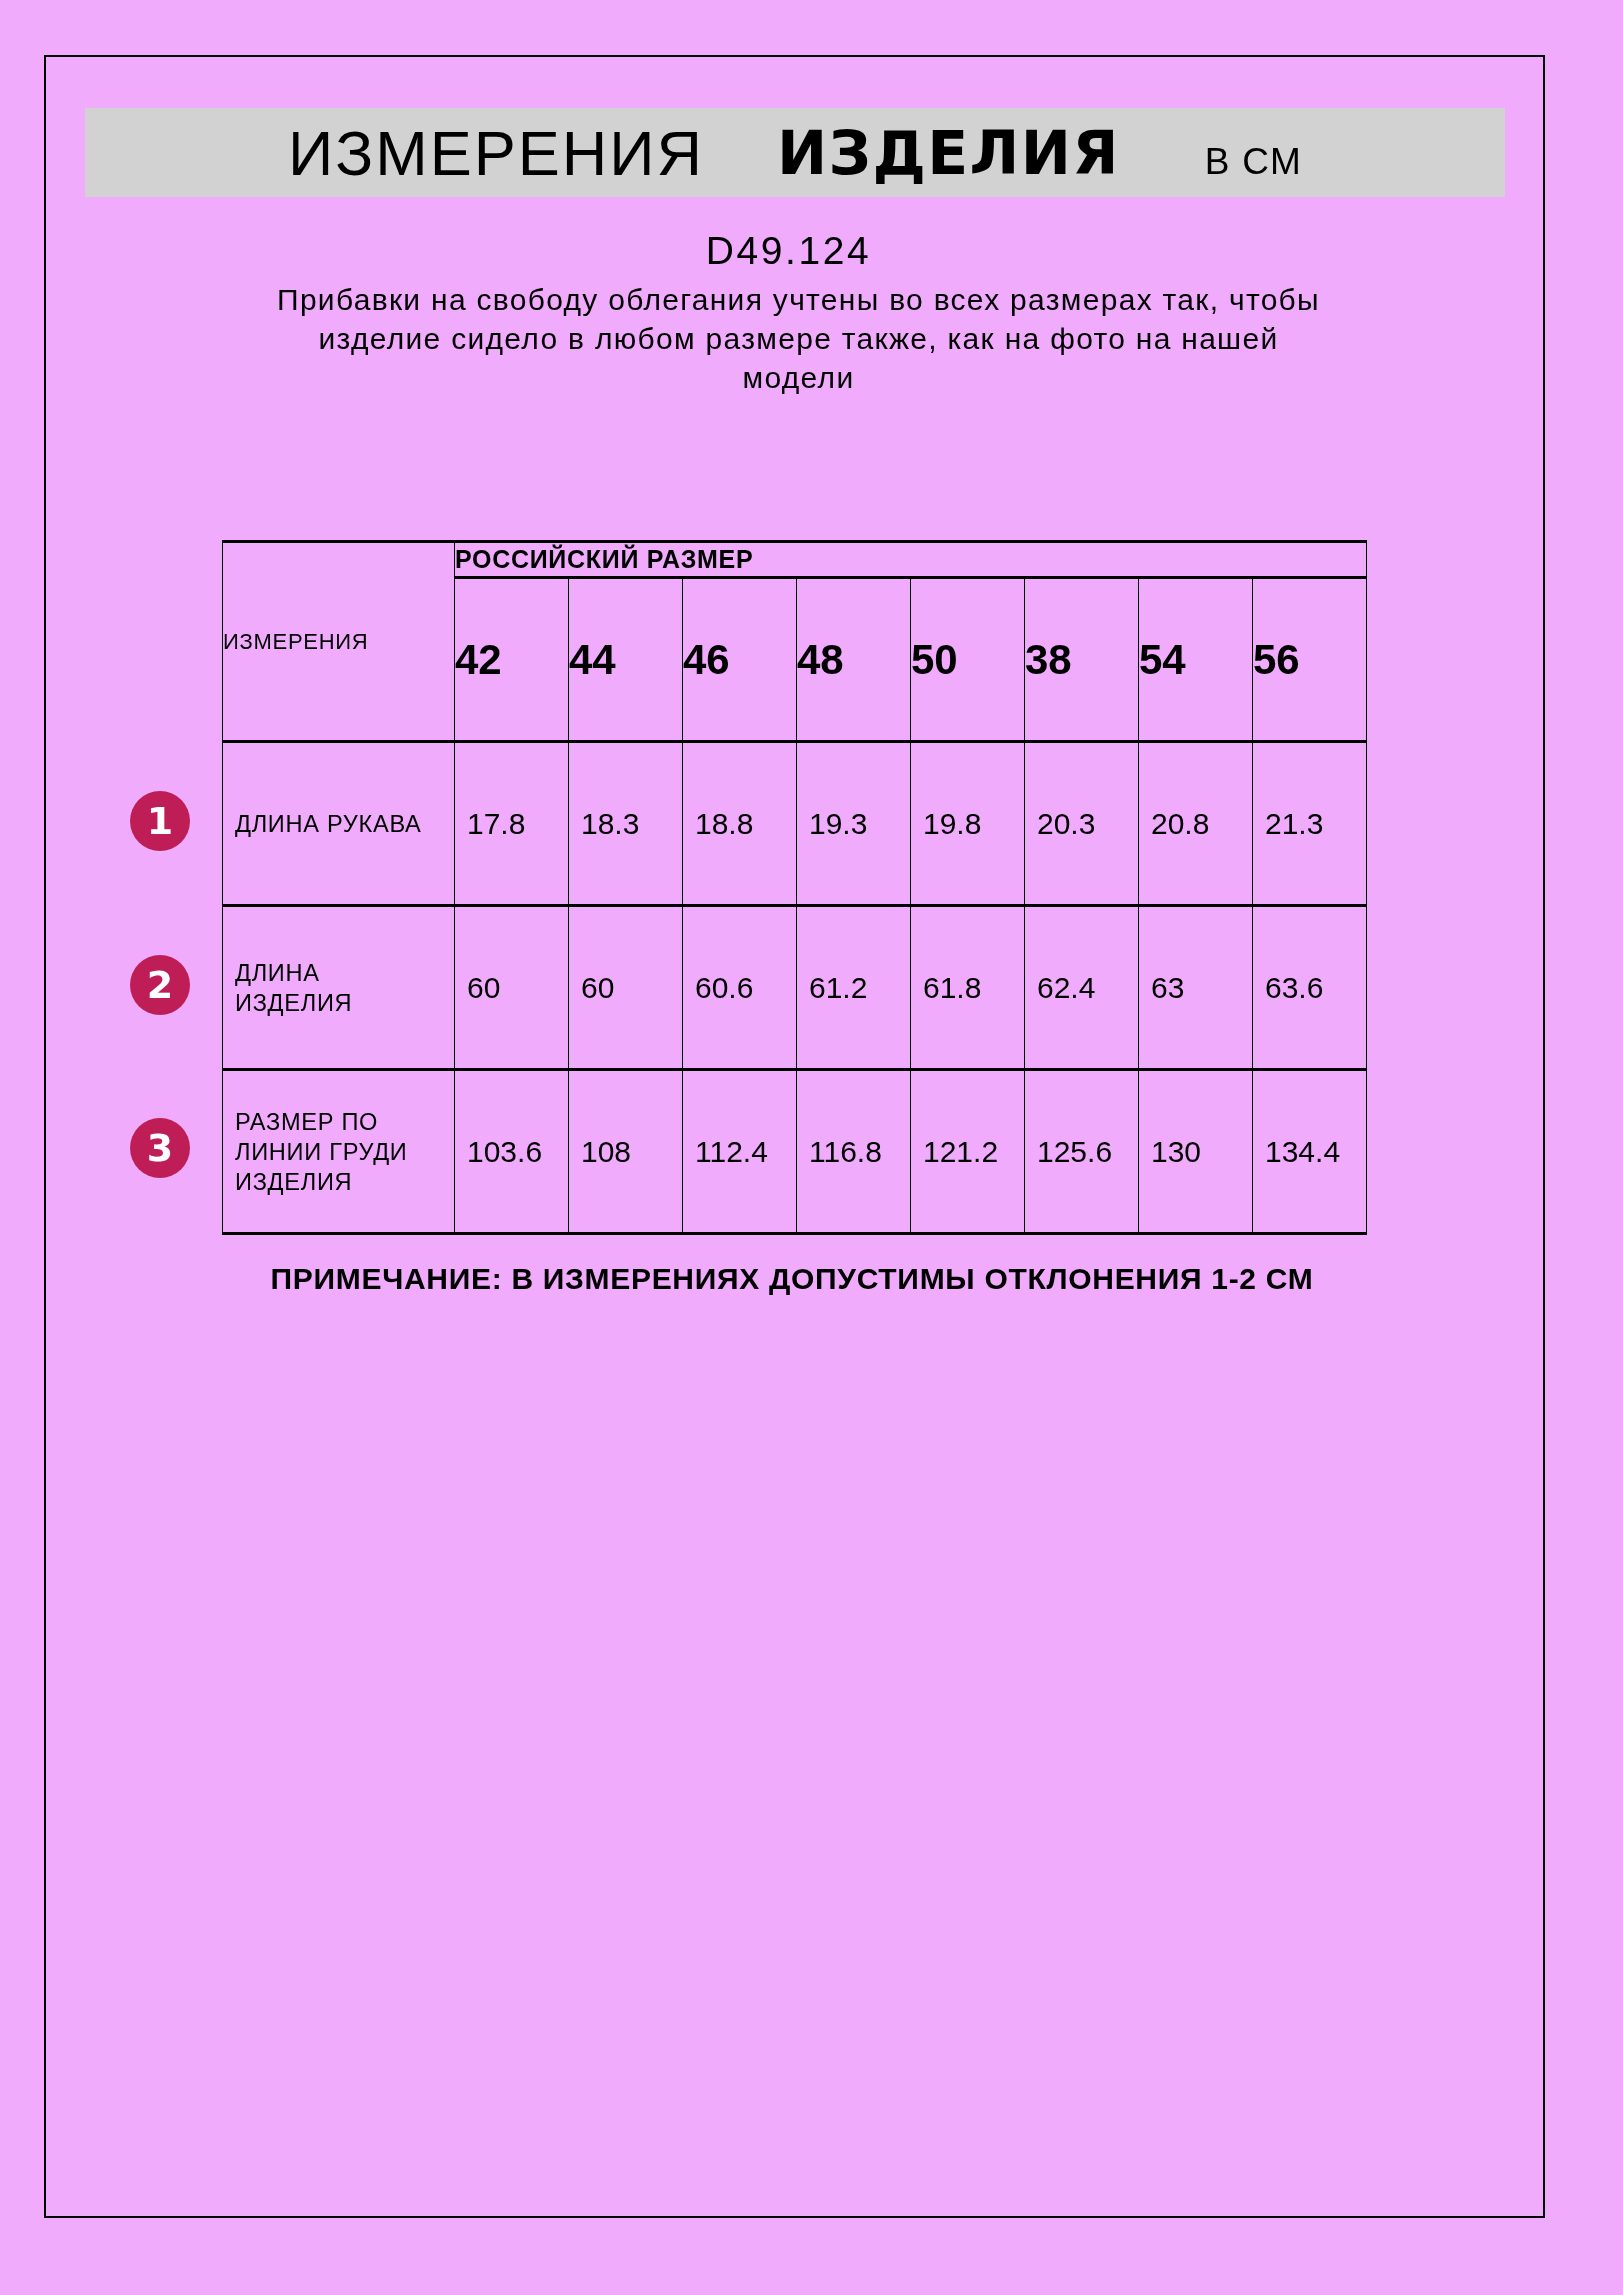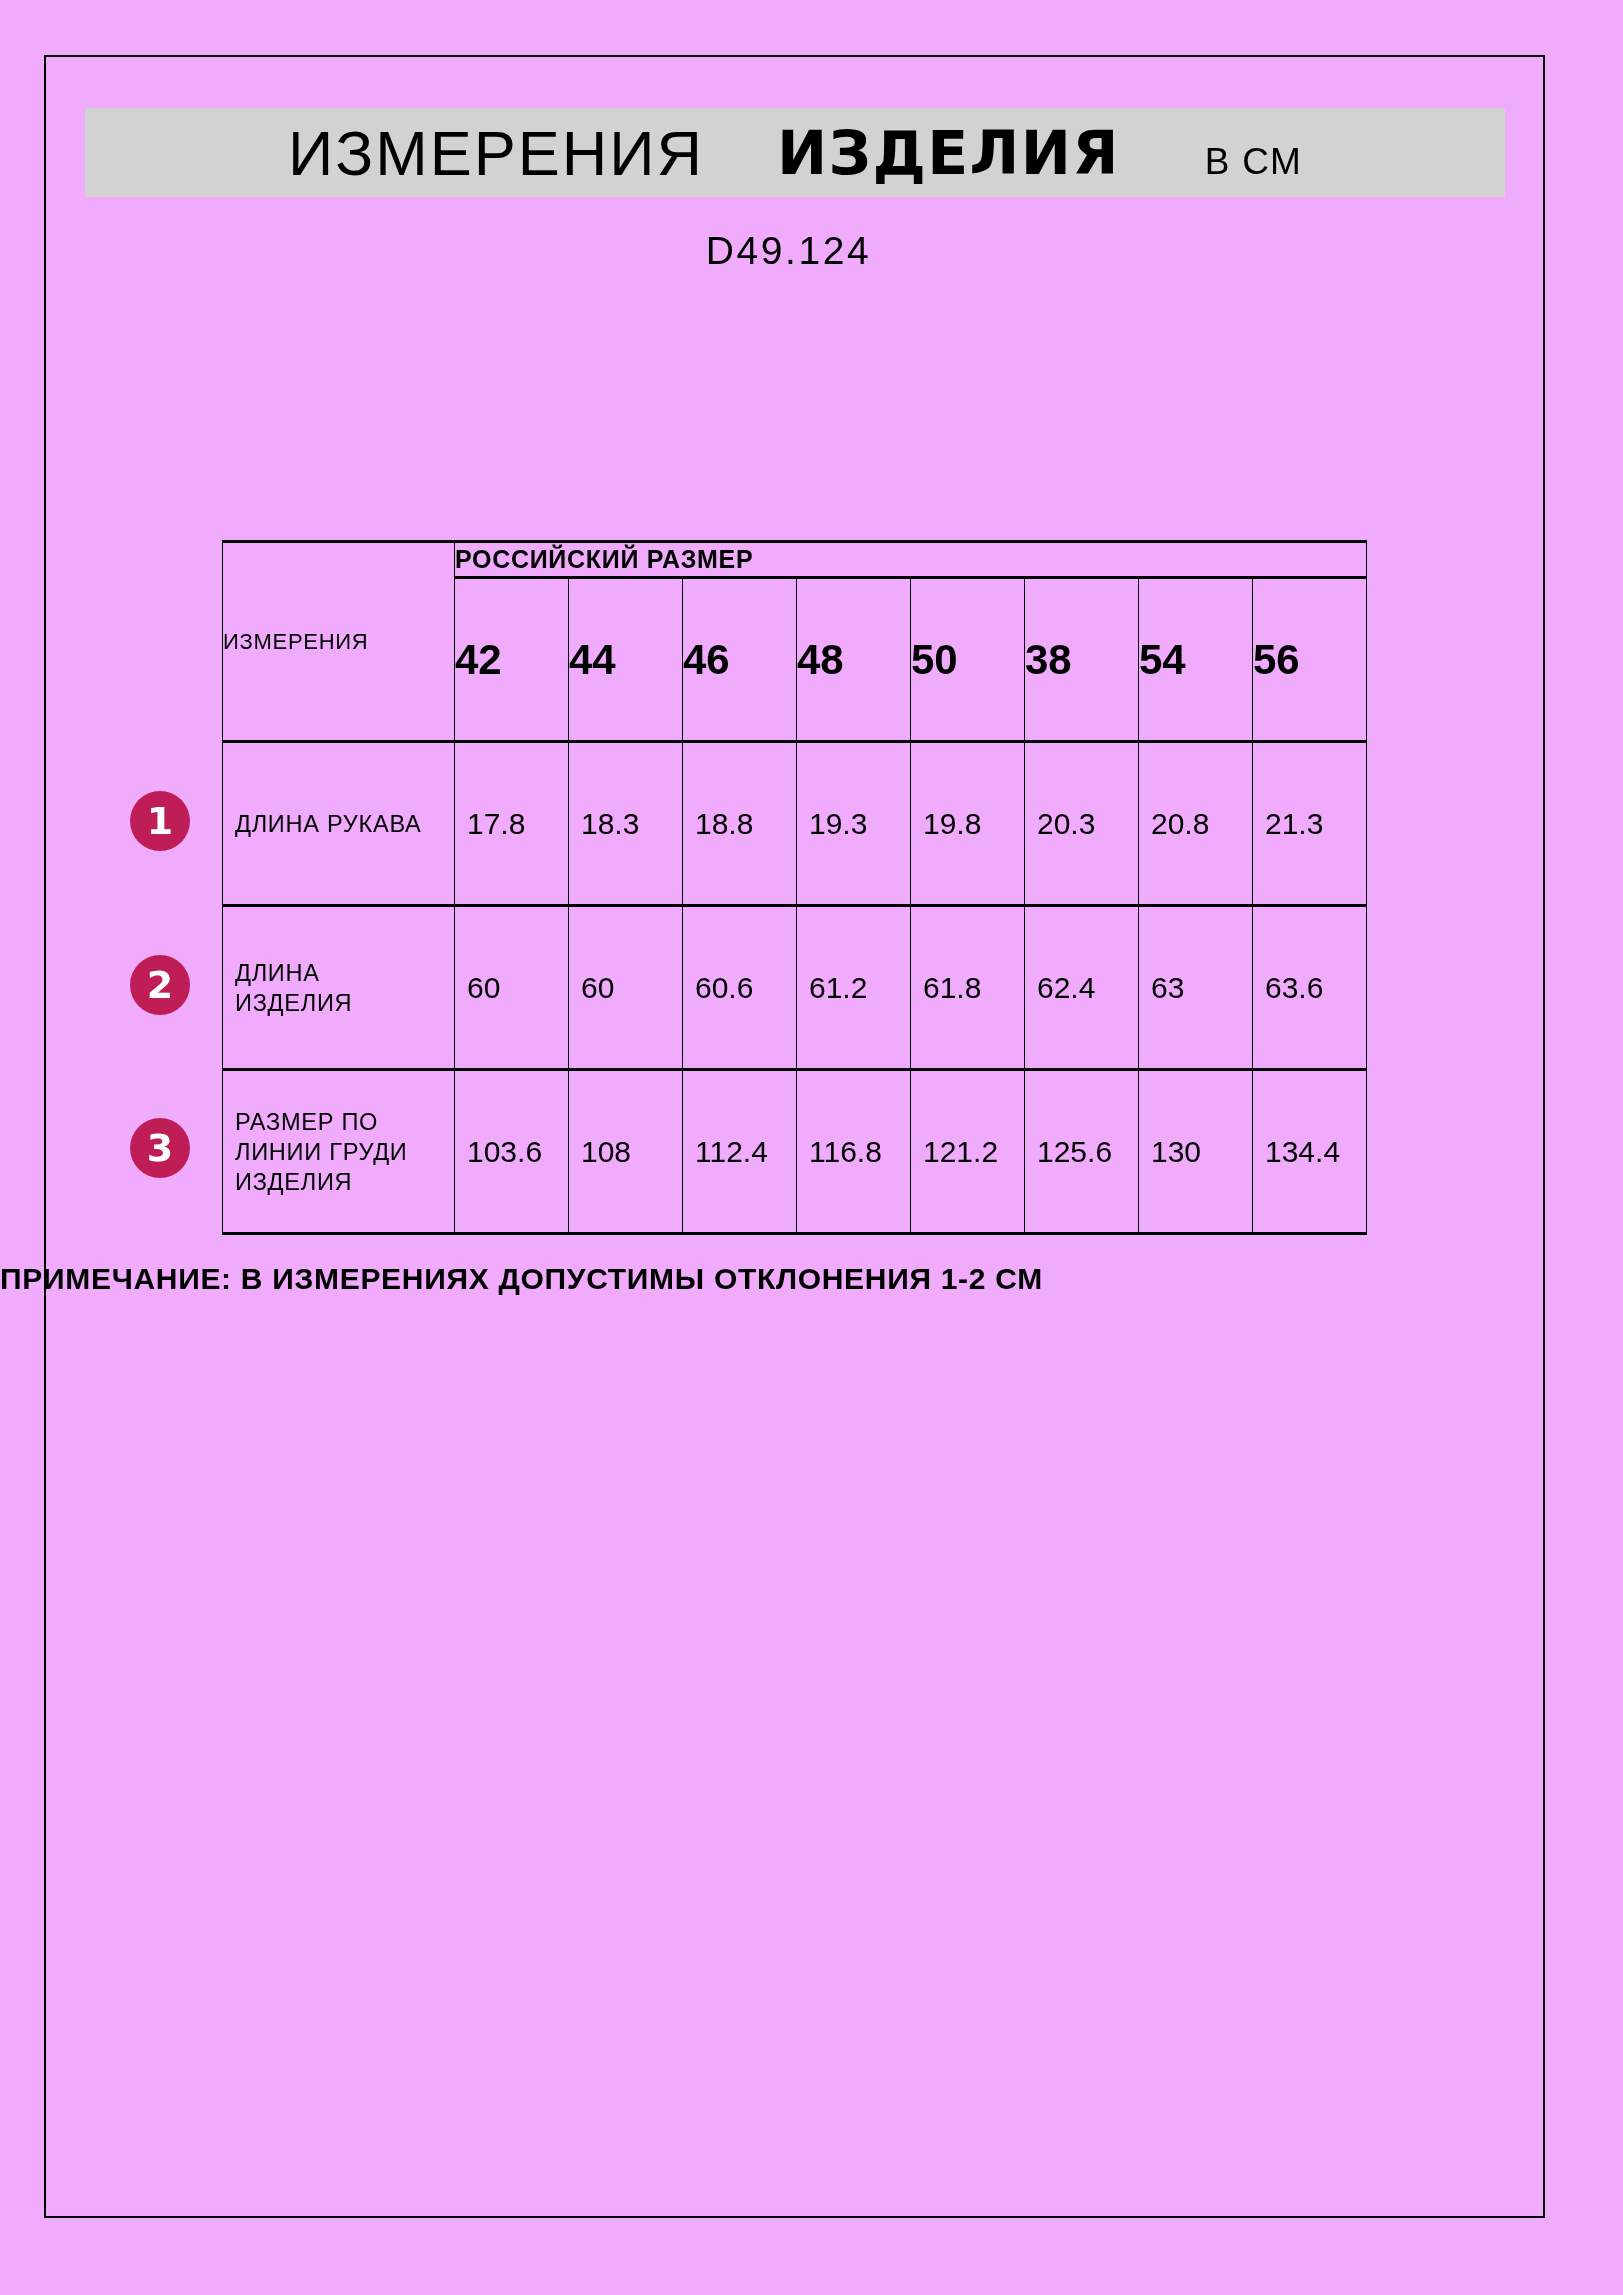--- a/index.html
+++ b/index.html
@@ -98,38 +98,44 @@
     font-family: "DejaVu Sans", sans-serif;
     font-size: 38px; font-weight: 700;
     line-height: 1;
   }
   .m1 { top: 251px; }
   .m2 { top: 415px; }
   .m3 { top: 578px; }
   .note {
     position: absolute;
     left: 0; top: 1262px; width: 1584px;
+    text-align: center;
     font-size: 30px; font-weight: 700; letter-spacing: 0.7px;
   }
 </style>
 </head>
 <body>
 
 <div class="page">
 
   <div class="frame"></div>
 
   <div class="band">
     <span class="t1">ИЗМЕРЕНИЯ</span>
     <span class="t2">ИЗДЕЛИЯ</span>
     <span class="t3">В СМ</span>
   </div>
 
   <div class="code">D49.124</div>
 
+  <div class="desc">
+    <div>Прибавки на свободу облегания учтены во всех размерах так, чтобы</div>
+    <div>изделие сидело в любом размере также, как на фото на нашей</div>
+    <div>модели</div>
+  </div>
 
   <div class="table-wrap">
 
     <div class="marker m1">
       <span>1</span>
     </div>
     <div class="marker m2">
       <span>2</span>
     </div>
     <div class="marker m3">

